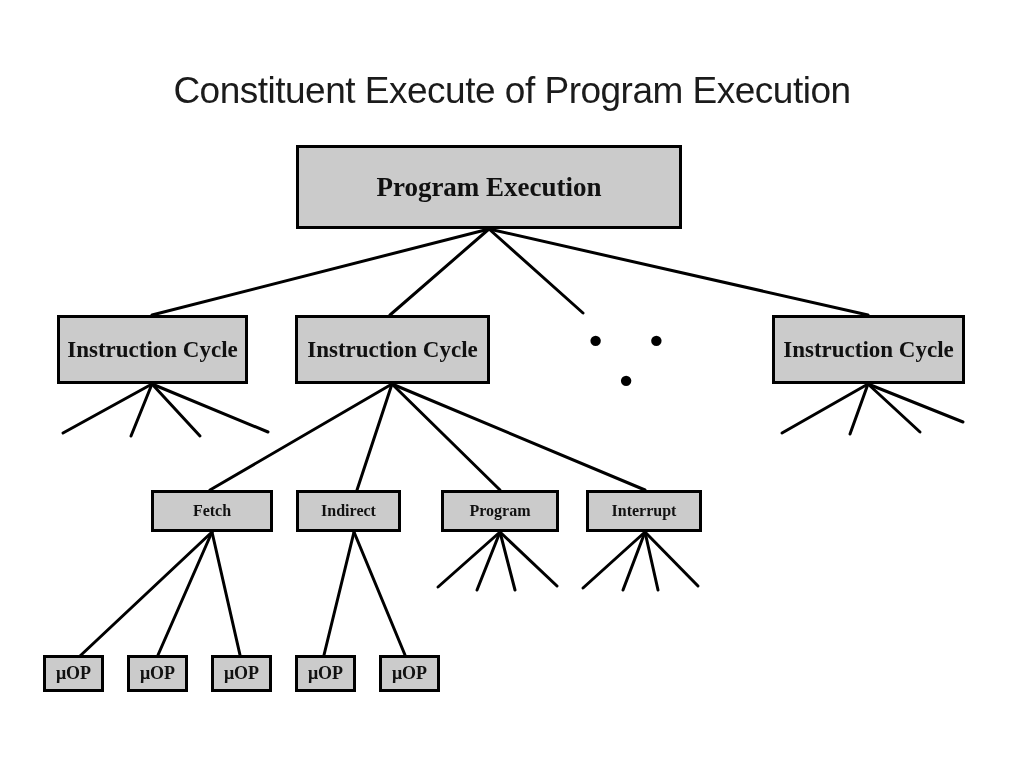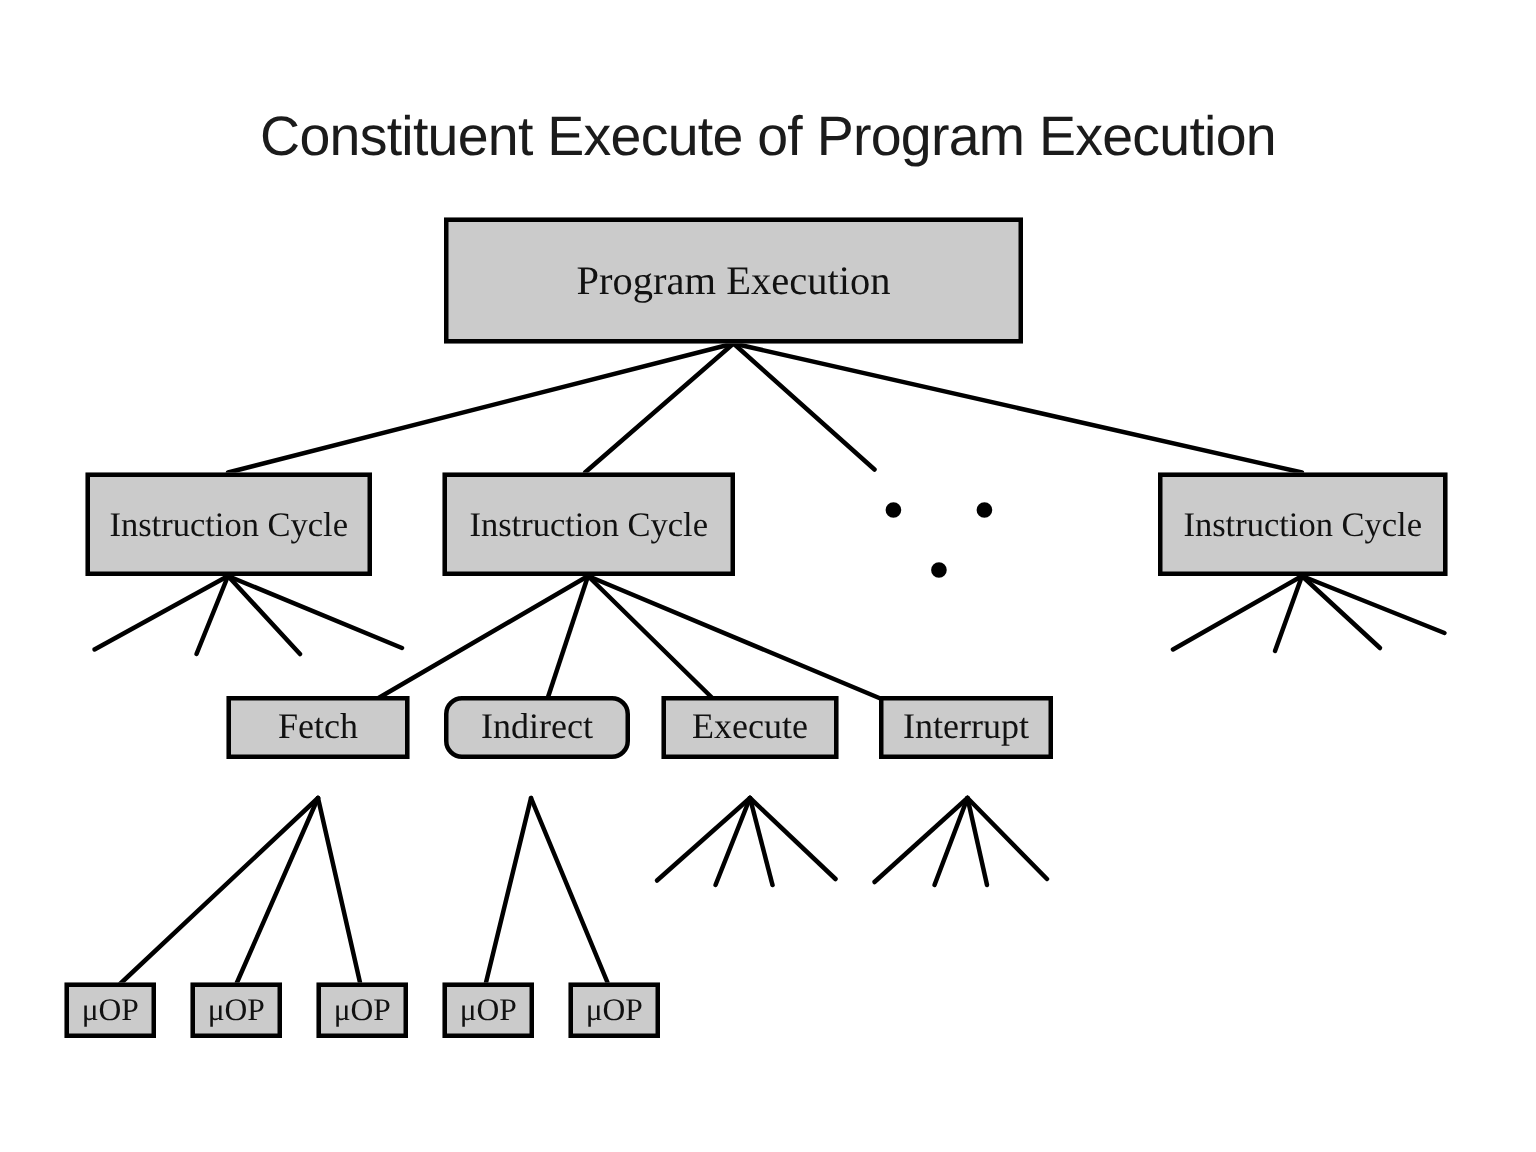--- a/index.html
+++ b/index.html
@@ -9,33 +9,33 @@
   }
   .title{
     position:absolute;left:0;top:70px;width:1024px;text-align:center;
     font-size:37px;letter-spacing:-0.5px;color:#1b1b1b;
     font-family:"Liberation Sans",sans-serif;white-space:nowrap;
   }
   .lines{position:absolute;left:0;top:0;width:1024px;height:768px;}
   .node{
     position:absolute;box-sizing:border-box;border:3px solid #000000;
     background:#cbcbcb;display:flex;align-items:center;justify-content:center;
-    font-family:"Liberation Serif","DejaVu Serif",serif;font-weight:normal;
+    font-family:"Liberation Serif","DejaVu Serif",serif;font-weight:bold;
     color:#111111;white-space:nowrap;
   }
   .node-root   {left:296px;top:145px;width:386px;height:84px;font-size:27px;}
   .node-cycle1 {left:57px; top:315px;width:191px;height:69px;font-size:23px;}
   .node-cycle2 {left:295px;top:315px;width:195px;height:69px;font-size:23px;}
   .node-cycle3 {left:772px;top:315px;width:193px;height:69px;font-size:23px;}
-  .node-stage  {top:464px;height:42px;font-size:24px;}
+  .node-stage  {top:490px;height:42px;font-size:16px;}
   .node-fetch    {left:151px;width:122px;}
-  .node-indirect {left:296px;width:124px;border-radius:12px;}
+  .node-indirect {left:296px;width:105px;}
   .node-execute  {left:441px;width:118px;}
   .node-interrupt{left:586px;width:116px;}
-  .node-uop{top:655px;width:61px;height:37px;font-size:21px;}
+  .node-uop{top:655px;width:61px;height:37px;font-size:18px;}
   .uop1{left:43px;}  .uop2{left:127px;} .uop3{left:211px;}
   .uop4{left:295px;} .uop5{left:379px;}
   .ellipsis{
     position:absolute;left:578px;top:322px;width:110px;text-align:center;
     font-size:36px;letter-spacing:14px;color:#000000;
     font-family:"DejaVu Sans",sans-serif;line-height:40px;
   }
 </style>
 </head>
 <body>
@@ -94,21 +94,21 @@
 
   <div class="node node-root">Program Execution</div>
 
   <div class="node node-cycle1">Instruction Cycle</div>
   <div class="node node-cycle2">Instruction Cycle</div>
   <div class="ellipsis">• • •</div>
   <div class="node node-cycle3">Instruction Cycle</div>
 
   <div class="node node-stage node-fetch">Fetch</div>
   <div class="node node-stage node-indirect">Indirect</div>
-  <div class="node node-stage node-execute">Execute</div>
+  <div class="node node-stage node-execute">Program</div>
   <div class="node node-stage node-interrupt">Interrupt</div>
 
   <div class="node node-uop uop1">μOP</div>
   <div class="node node-uop uop2">μOP</div>
   <div class="node node-uop uop3">μOP</div>
   <div class="node node-uop uop4">μOP</div>
   <div class="node node-uop uop5">μOP</div>
 
 </div>
 

